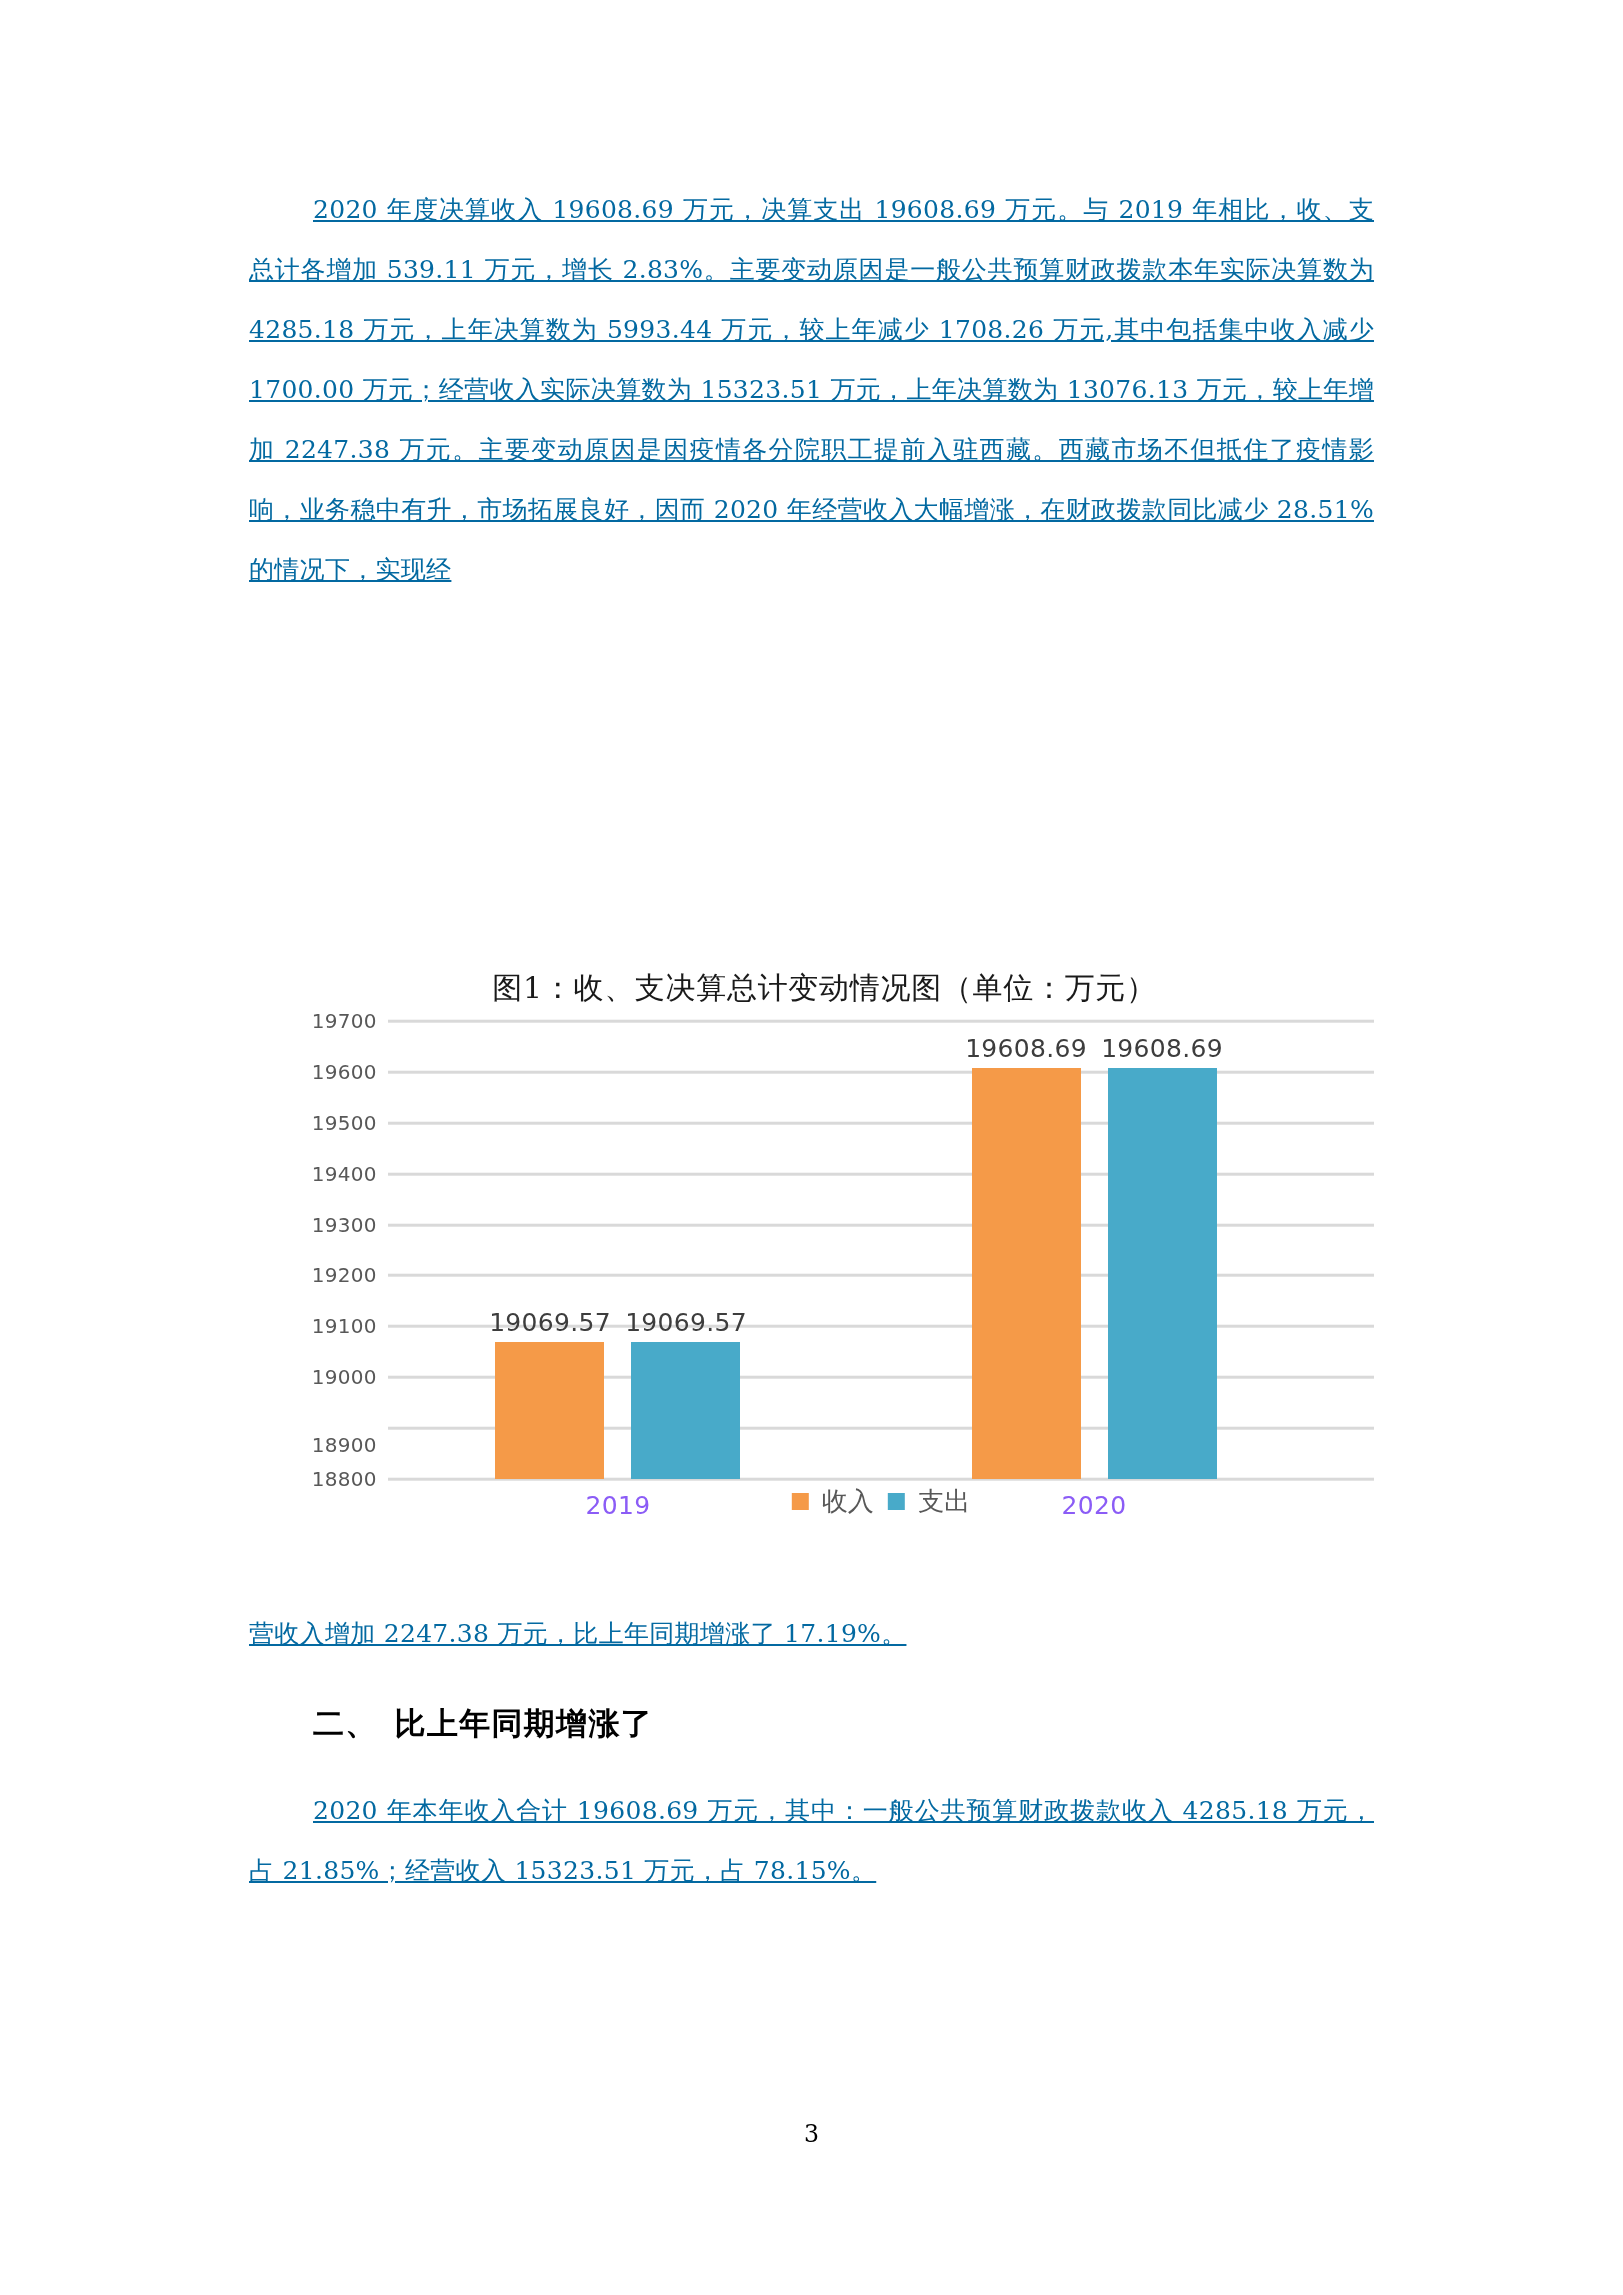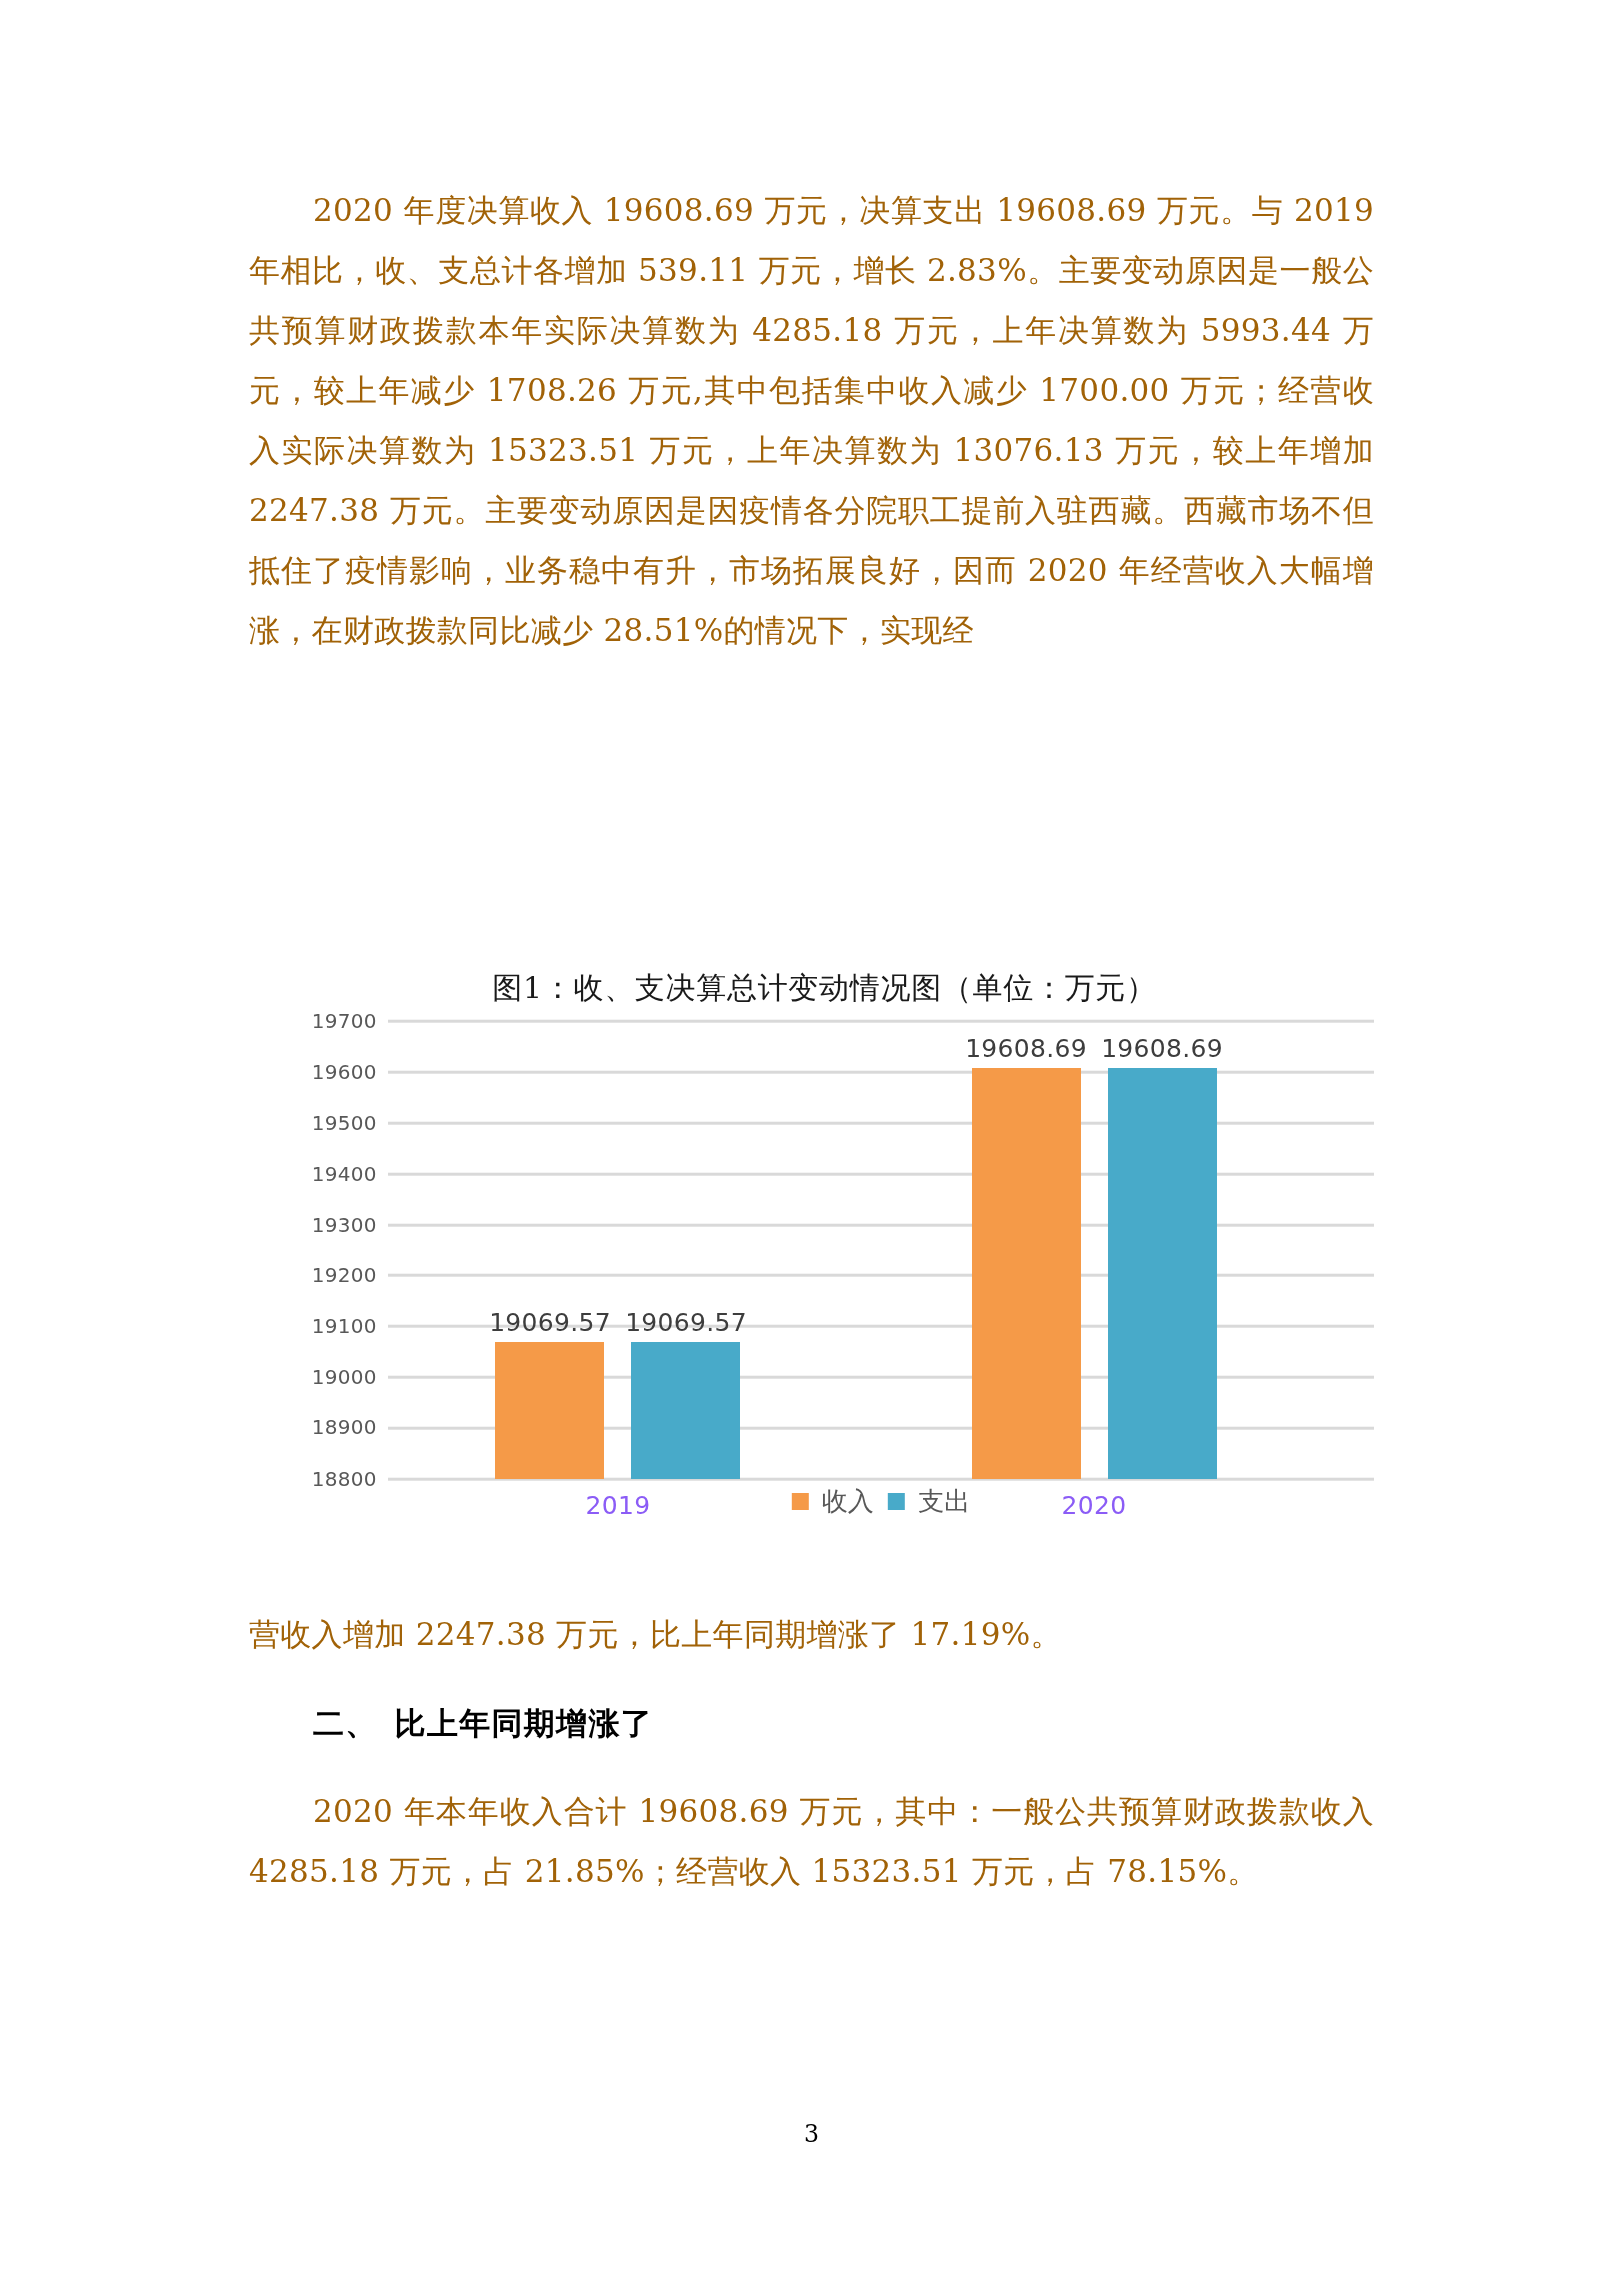--- a/index.html
+++ b/index.html
@@ -7,23 +7,24 @@
     width:1623px;height:2295px;background:#ffffff;
     font-family:"DejaVu Serif","Liberation Serif",serif;
     -webkit-font-smoothing:antialiased;
     position:relative;overflow:hidden;
   }
   .page{position:absolute;inset:0;}
 
   
   .para{
     position:absolute;left:249px;width:1125px;
-    font-size:31px;line-height:60px;color:#a16207;
+    font-size:25px;line-height:60px;color:#0369a1;
     text-align:justify;text-justify:inter-ideograph;
     letter-spacing:0.3px;
+    text-decoration:underline;
   }
   .para.p1{top:180px;}
   .para.p2{top:1604px;}
   .para.p3{top:1781px;}
   .indent{display:inline-block;width:64px;}
 
   .heading{
     position:absolute;left:249px;width:1125px;
     top:1693px;
     font-size:31px;line-height:60px;color:#000;
@@ -122,21 +123,21 @@
 
       <div class="ylabels">
         <div class="ytick" style="top:0px;">19700</div>
         <div class="ytick" style="top:51px;">19600</div>
         <div class="ytick" style="top:102px;">19500</div>
         <div class="ytick" style="top:153px;">19400</div>
         <div class="ytick" style="top:204px;">19300</div>
         <div class="ytick" style="top:254px;">19200</div>
         <div class="ytick" style="top:305px;">19100</div>
         <div class="ytick" style="top:356px;">19000</div>
-        <div class="ytick" style="top:406px;">18900</div>
+        <div class="ytick" style="top:424px;">18900</div>
         <div class="ytick" style="top:458px;">18800</div>
       </div>
 
       <div class="grid-area">
         <div class="gridline" style="top:0px;"></div>
         <div class="gridline" style="top:51px;"></div>
         <div class="gridline" style="top:102px;"></div>
         <div class="gridline" style="top:153px;"></div>
         <div class="gridline" style="top:204px;"></div>
         <div class="gridline" style="top:254px;"></div>

